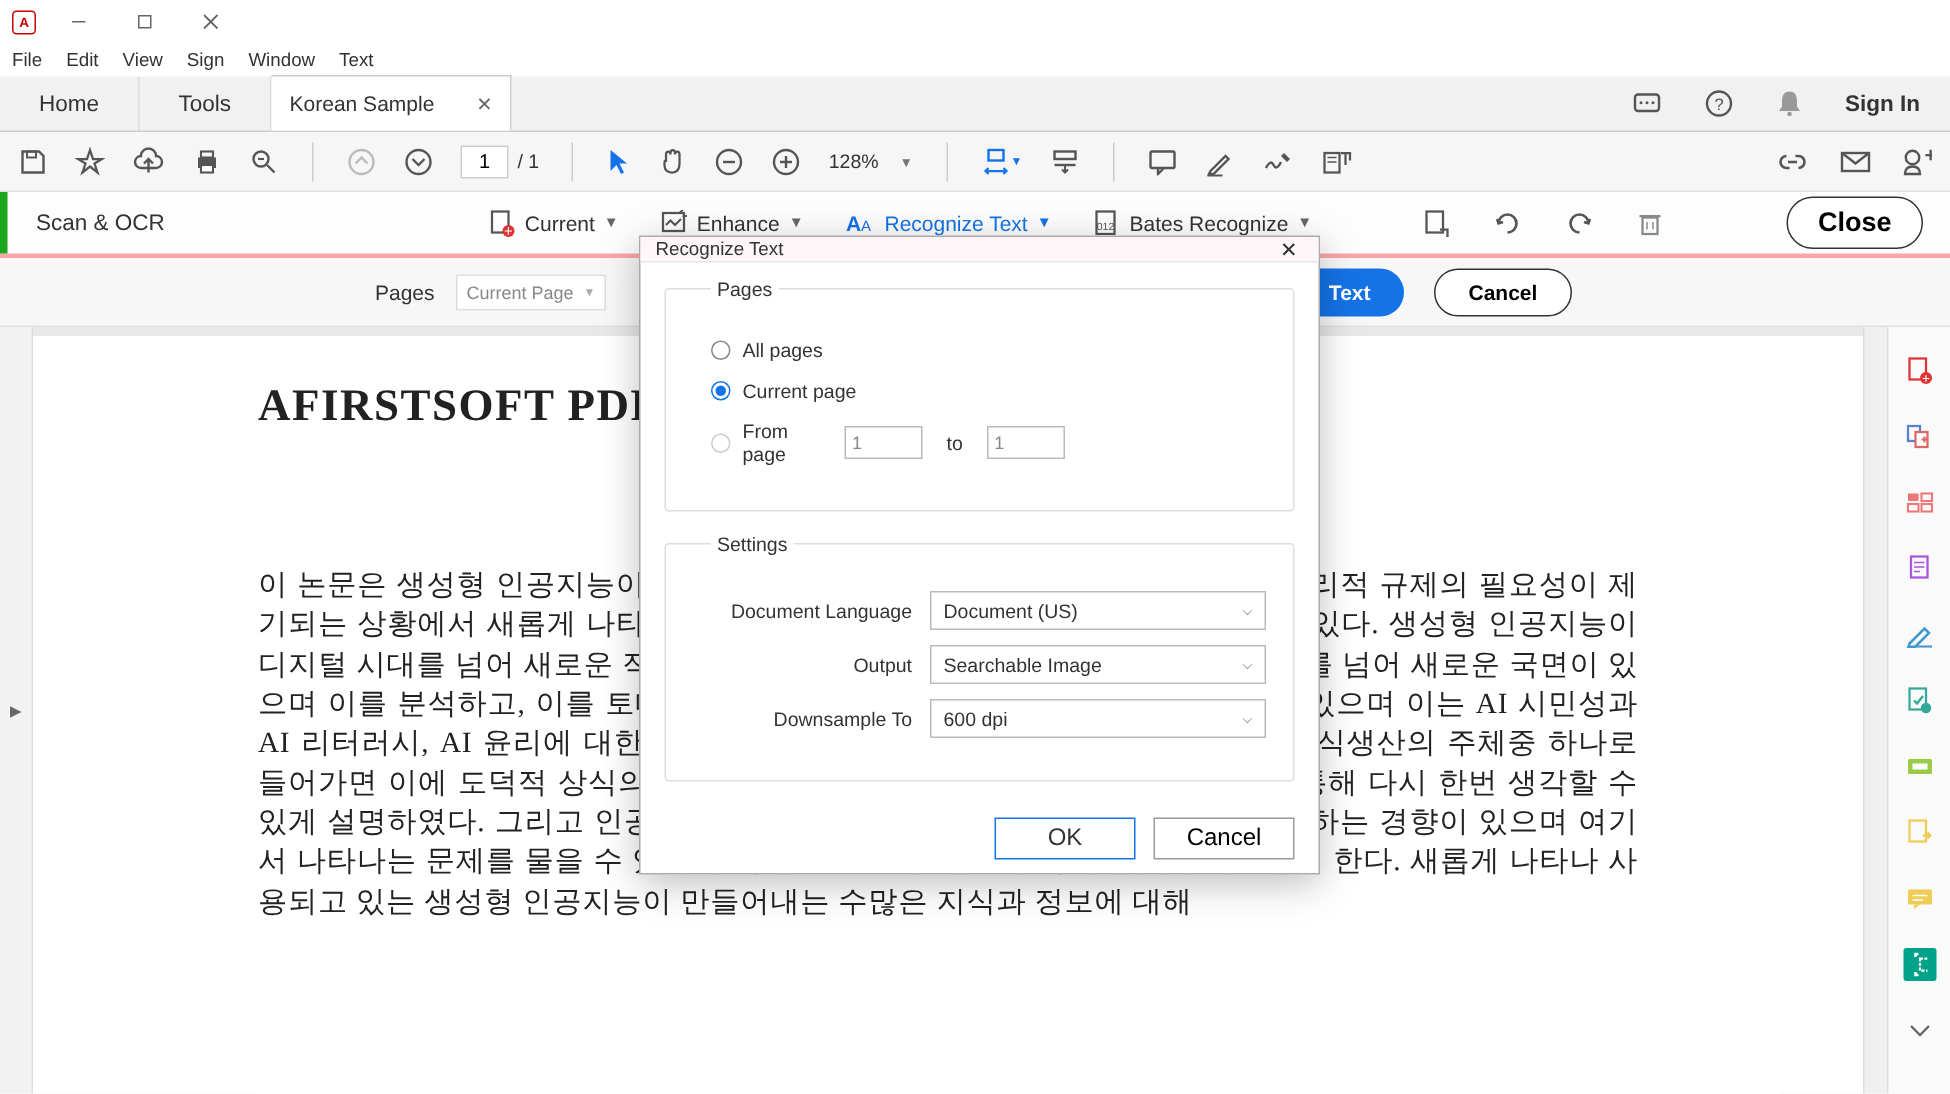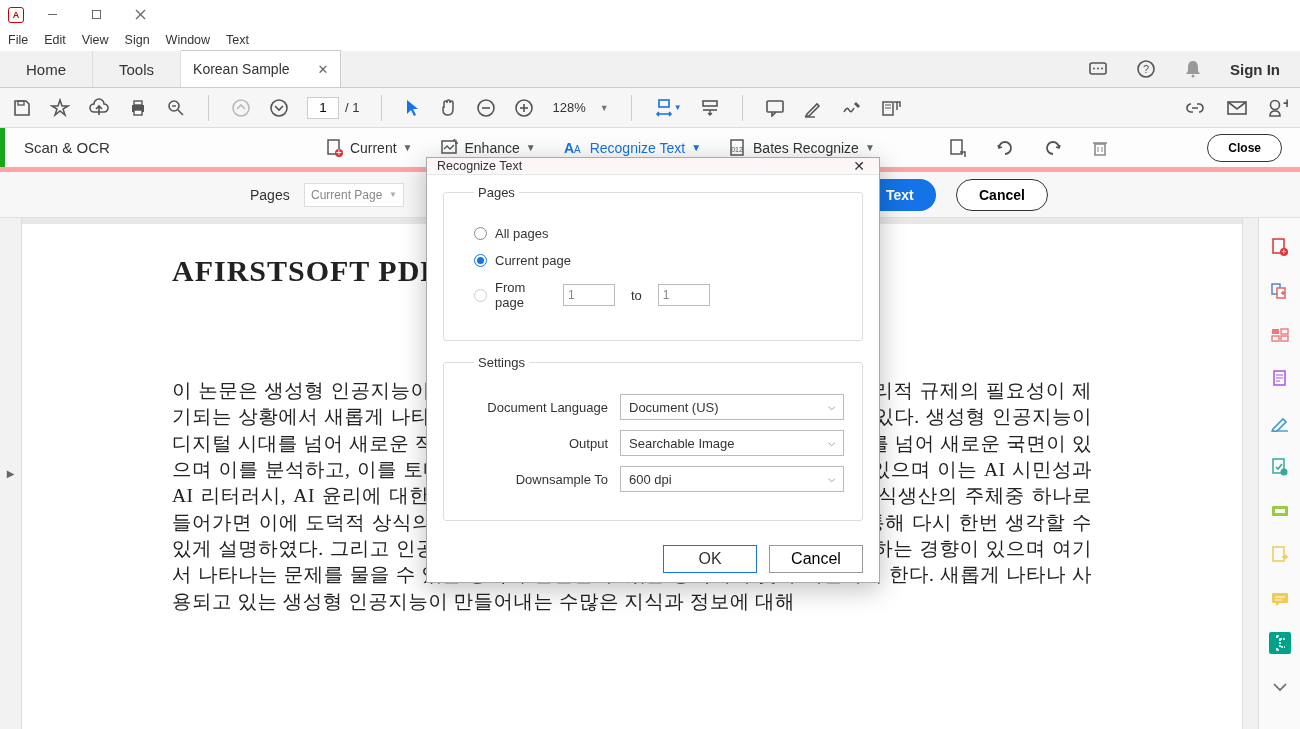--- a/index.html
+++ b/index.html
@@ -28,26 +28,26 @@
 
 .toolbar { height: 40px; display: flex; align-items: center; background: #f6f6f6; border-bottom: 1px solid #ddd; padding: 0 12px; gap: 18px; }
 .toolbar .sep { width: 1px; height: 26px; background: #ccc; margin: 0 4px; }
 .toolbar .ticon { color: #555; display: flex; align-items: center; justify-content: center; }
 .toolbar .zoom { display:flex; align-items:center; gap:6px; font-size:13px; color:#333;}
 .toolbar .pagenum { display:flex; align-items:center; gap:6px; font-size:13px;}
 .toolbar .pagenum input { width: 32px; height: 22px; text-align: center; border: 1px solid #ccc; }
 .toolbar .right { margin-left: auto; display: flex; gap: 20px; }
 
 
-.scanbar { height: 44px; display: flex; align-items: center; background: #fdfdfd; border-bottom: 5px solid #fca5a5; padding: 0 18px; gap: 28px; position: relative; }
+.scanbar { height: 44px; display: flex; align-items: center; background: #fdfdfd; border-bottom: 3px solid #fca5a5; padding: 0 18px; gap: 28px; position: relative; }
 .scanbar .greenbar { position: absolute; left: 0; top: 0; bottom: 0; width: 5px; background: #1aa61a; }
 .scanbar .title { font-size: 15px; font-weight: 400; color: #333; margin-left: 6px; }
 .scanbar .tool { display: flex; align-items: center; gap: 6px; font-size: 14px; color: #333; }
 .scanbar .tool .caret { font-size: 10px; color: #666; }
-.scanbar .closebtn { margin-left: auto; border: 1.5px solid #333; border-radius: 20px; padding: 6px 20px; font-size: 12px; font-weight: 600; background: #fff; }
+.scanbar .closebtn { margin-left: auto; border: 1.5px solid #333; border-radius: 20px; padding: 6px 20px; font-size: 18px; font-weight: 600; background: #fff; }
 .scanbar .recog { color: #1473e6; }
 .scanbar .ticon2 { font-size: 16px; color: #555; }
 
 
 .pagesbar { height: 46px; display: flex; align-items: center; background: #f7f7f7; border-bottom: 1px solid #e0e0e0; padding: 0 18px; gap: 10px; justify-content: center; position: relative;}
 .pagesbar .label { font-size: 14px; color: #333; position: absolute; left: 250px; }
 .pagesbar .select { position: absolute; left: 304px; width: 100px; height: 24px; border: 1px solid #ddd; background: #fff; font-size: 12px; color: #888; display: flex; align-items: center; padding: 0 6px; justify-content: space-between;}
 .pagesbar .primbtn { background: #1473e6; color: #fff; border-radius: 20px; padding: 8px 22px; font-size: 14px; font-weight: 600; border: none; position: absolute; left: 790px; }
 .pagesbar .secbtn { background: #fff; border: 1.5px solid #333; border-radius: 20px; padding: 7px 22px; font-size: 14px; font-weight: 600; position: absolute; left: 956px; }
 

